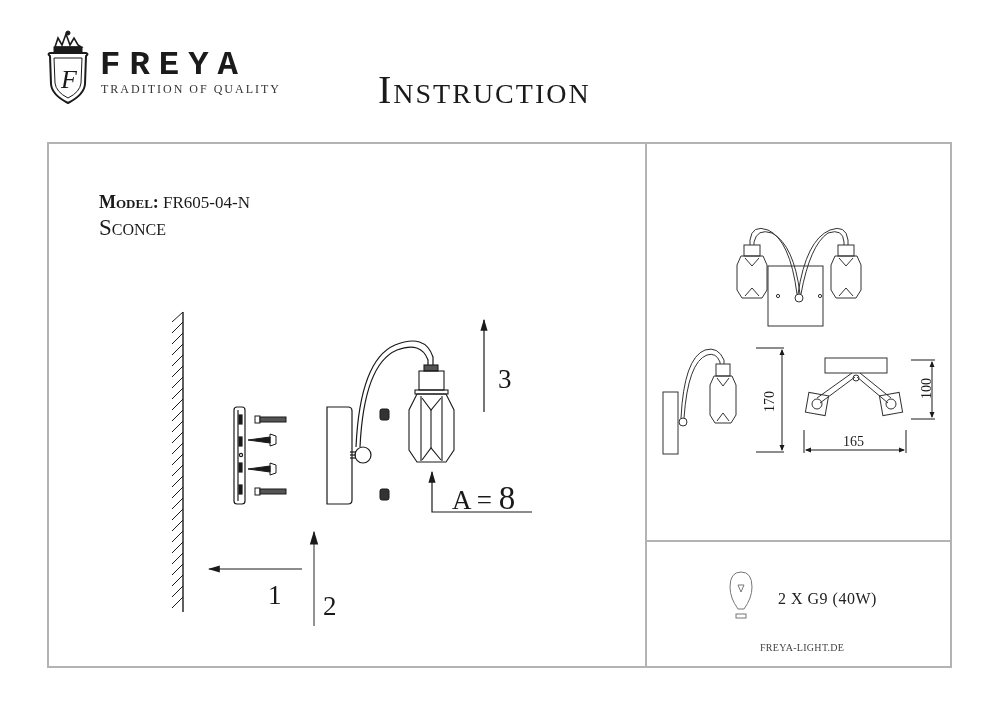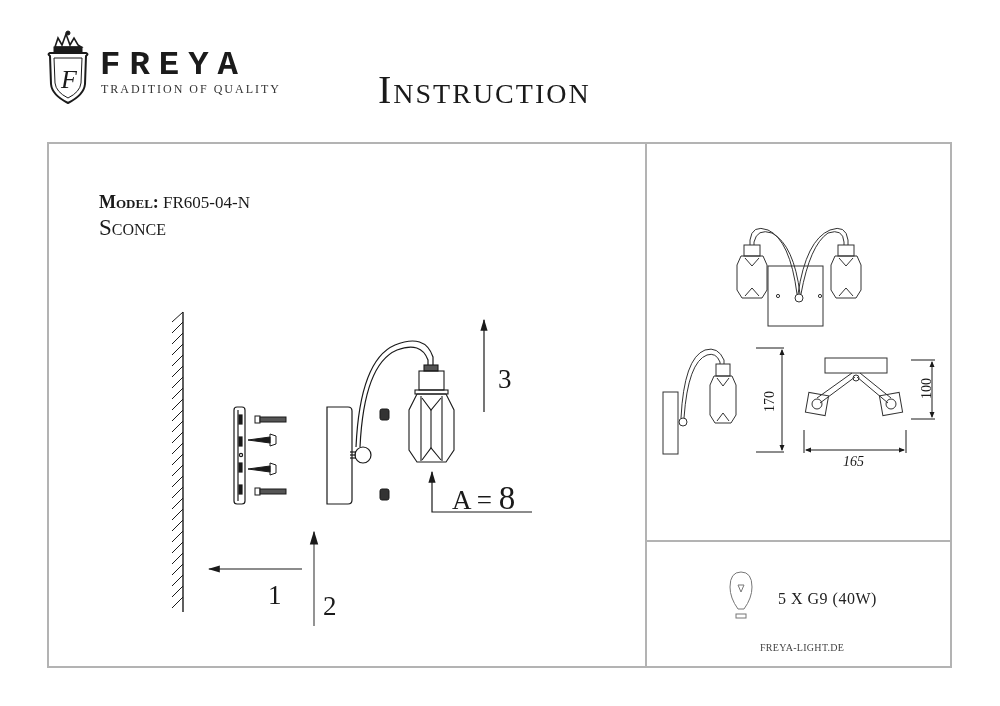--- a/index.html
+++ b/index.html
@@ -237,16 +237,16 @@
 
   <g fill="none" stroke="#777" stroke-width="1">
     <path d="M738 609 Q730 598 730 587 Q730 572 741 572 Q752 572 752 587 Q752 598 744 609 Z"></path>
     <polygon points="738,585 744,585 741,592"></polygon>
     <rect x="736" y="614" width="10" height="4"></rect>
   </g>
 </svg>
 
 <div class="abs dim" style="left:762px; top:392px; transform:rotate(-90deg); transform-origin:left top; top:412px;">170</div>
 <div class="abs dim" style="left:919px; top:399px; transform:rotate(-90deg); transform-origin:left top;">100</div>
-<div class="abs dim" style="left:843px; top:454px;font-style:italic;">165</div>
-
-<div class="abs bulb-text">5 X G9 (40W)</div>
+<div class="abs dim" style="left:843px; top:434px;">165</div>
+
+<div class="abs bulb-text">2 X G9 (40W)</div>
 <div class="abs site">FREYA-LIGHT.DE</div>
 
 </body></html>

